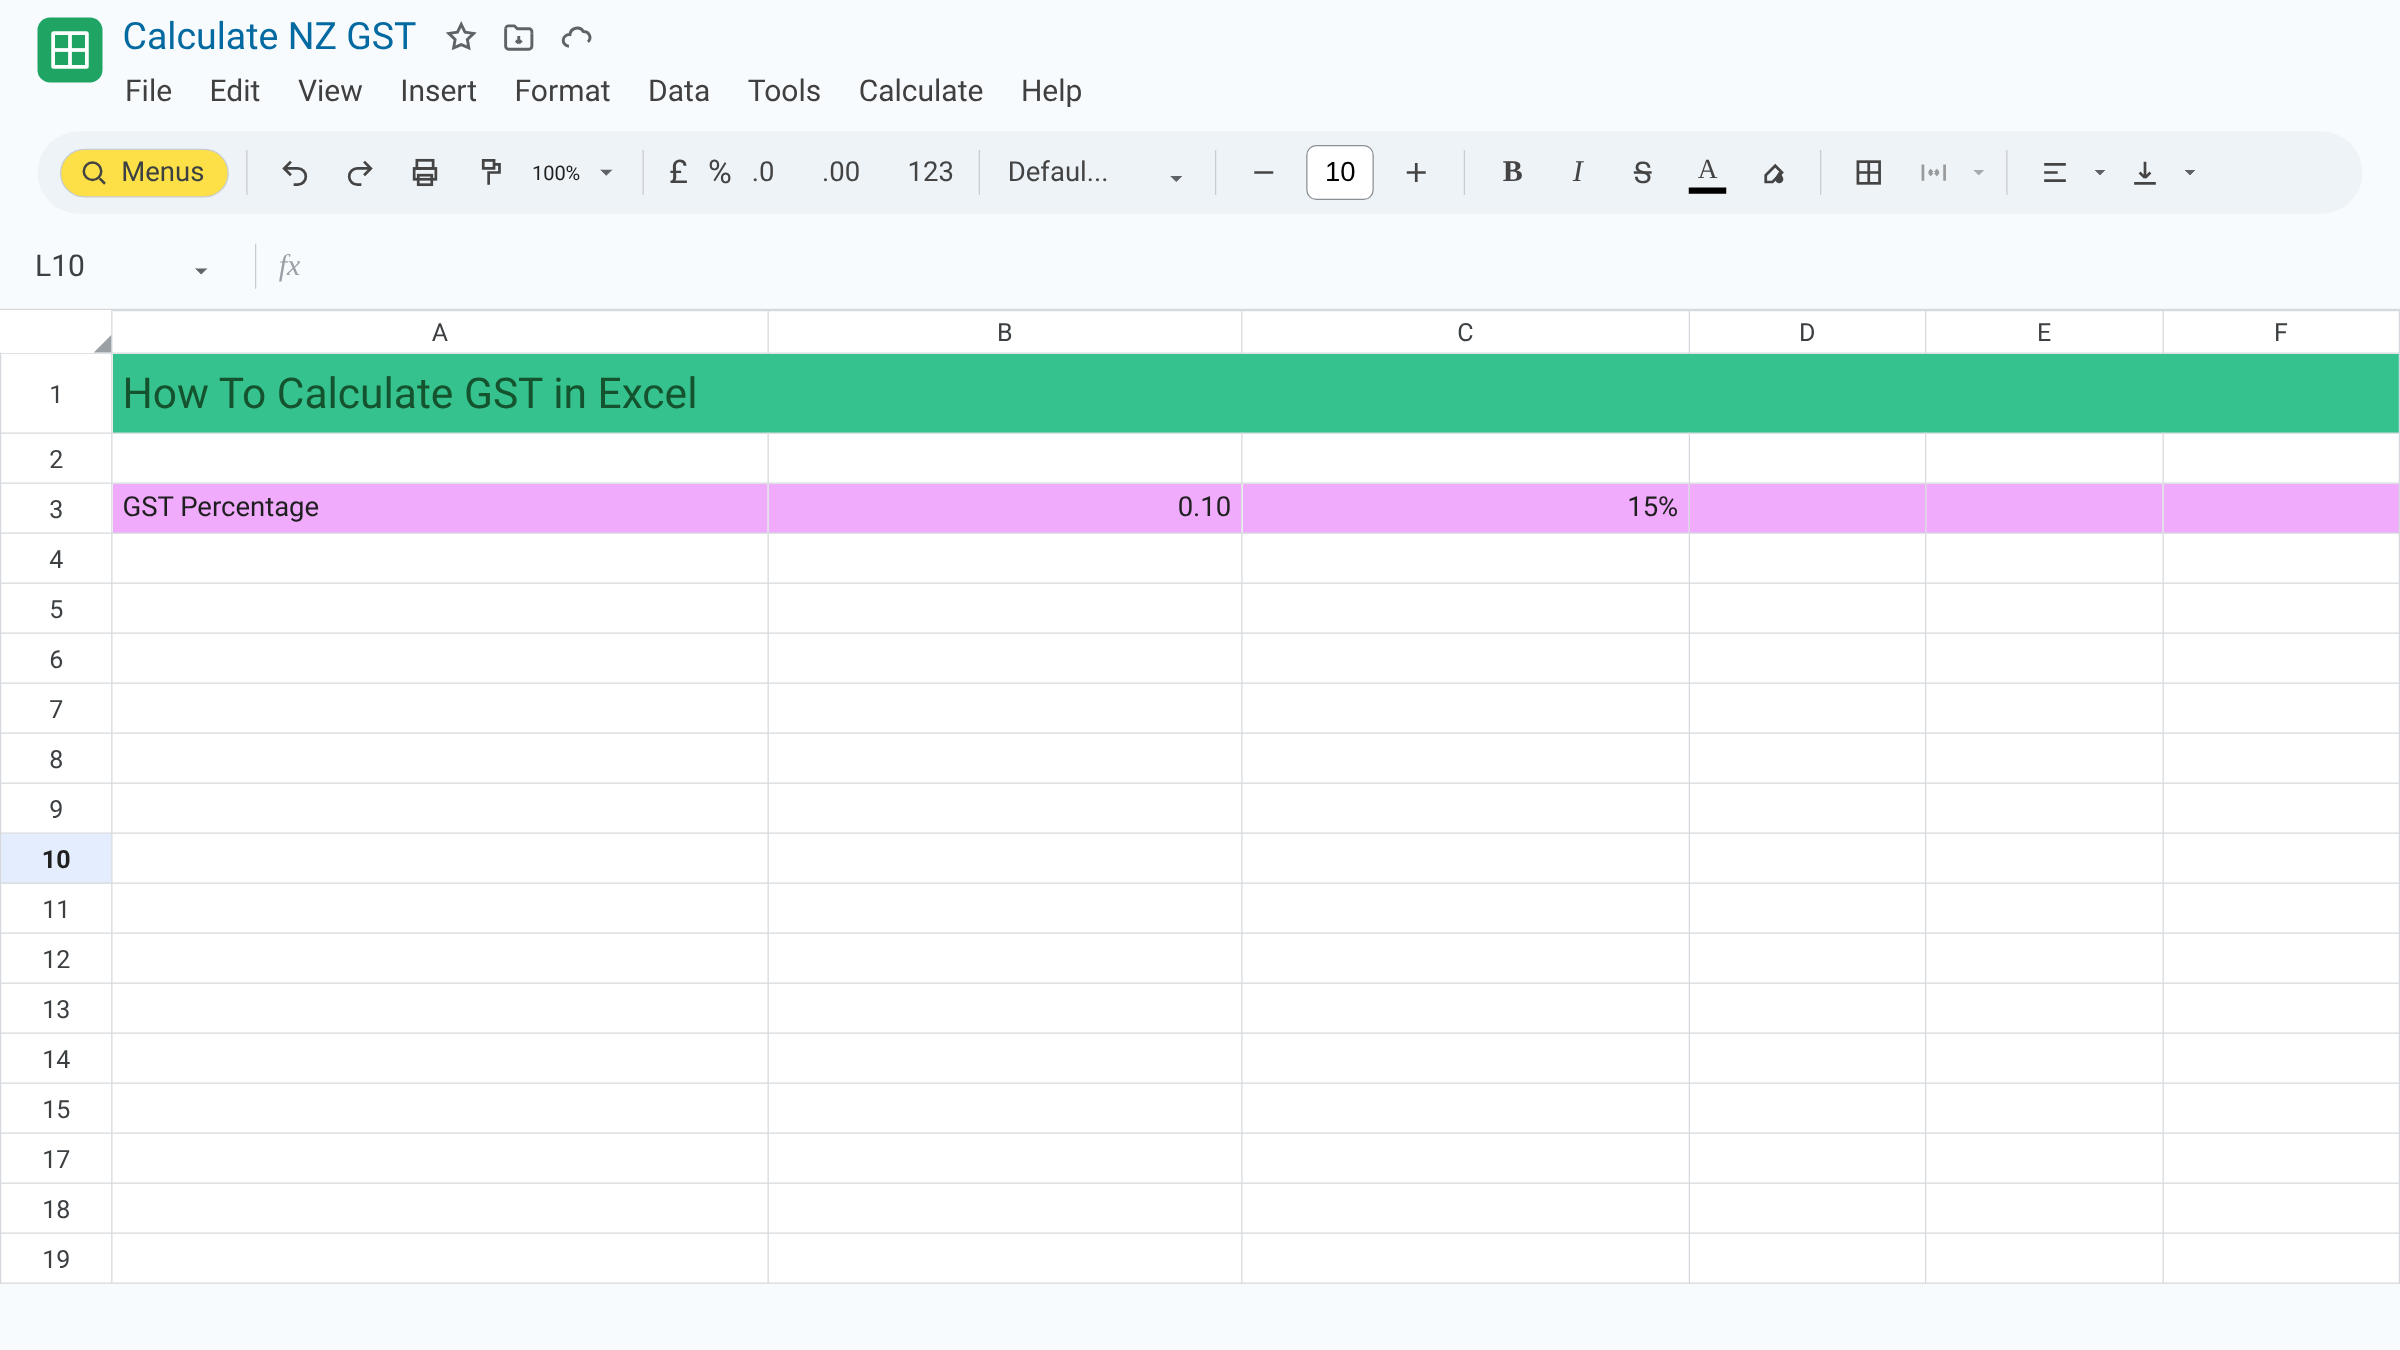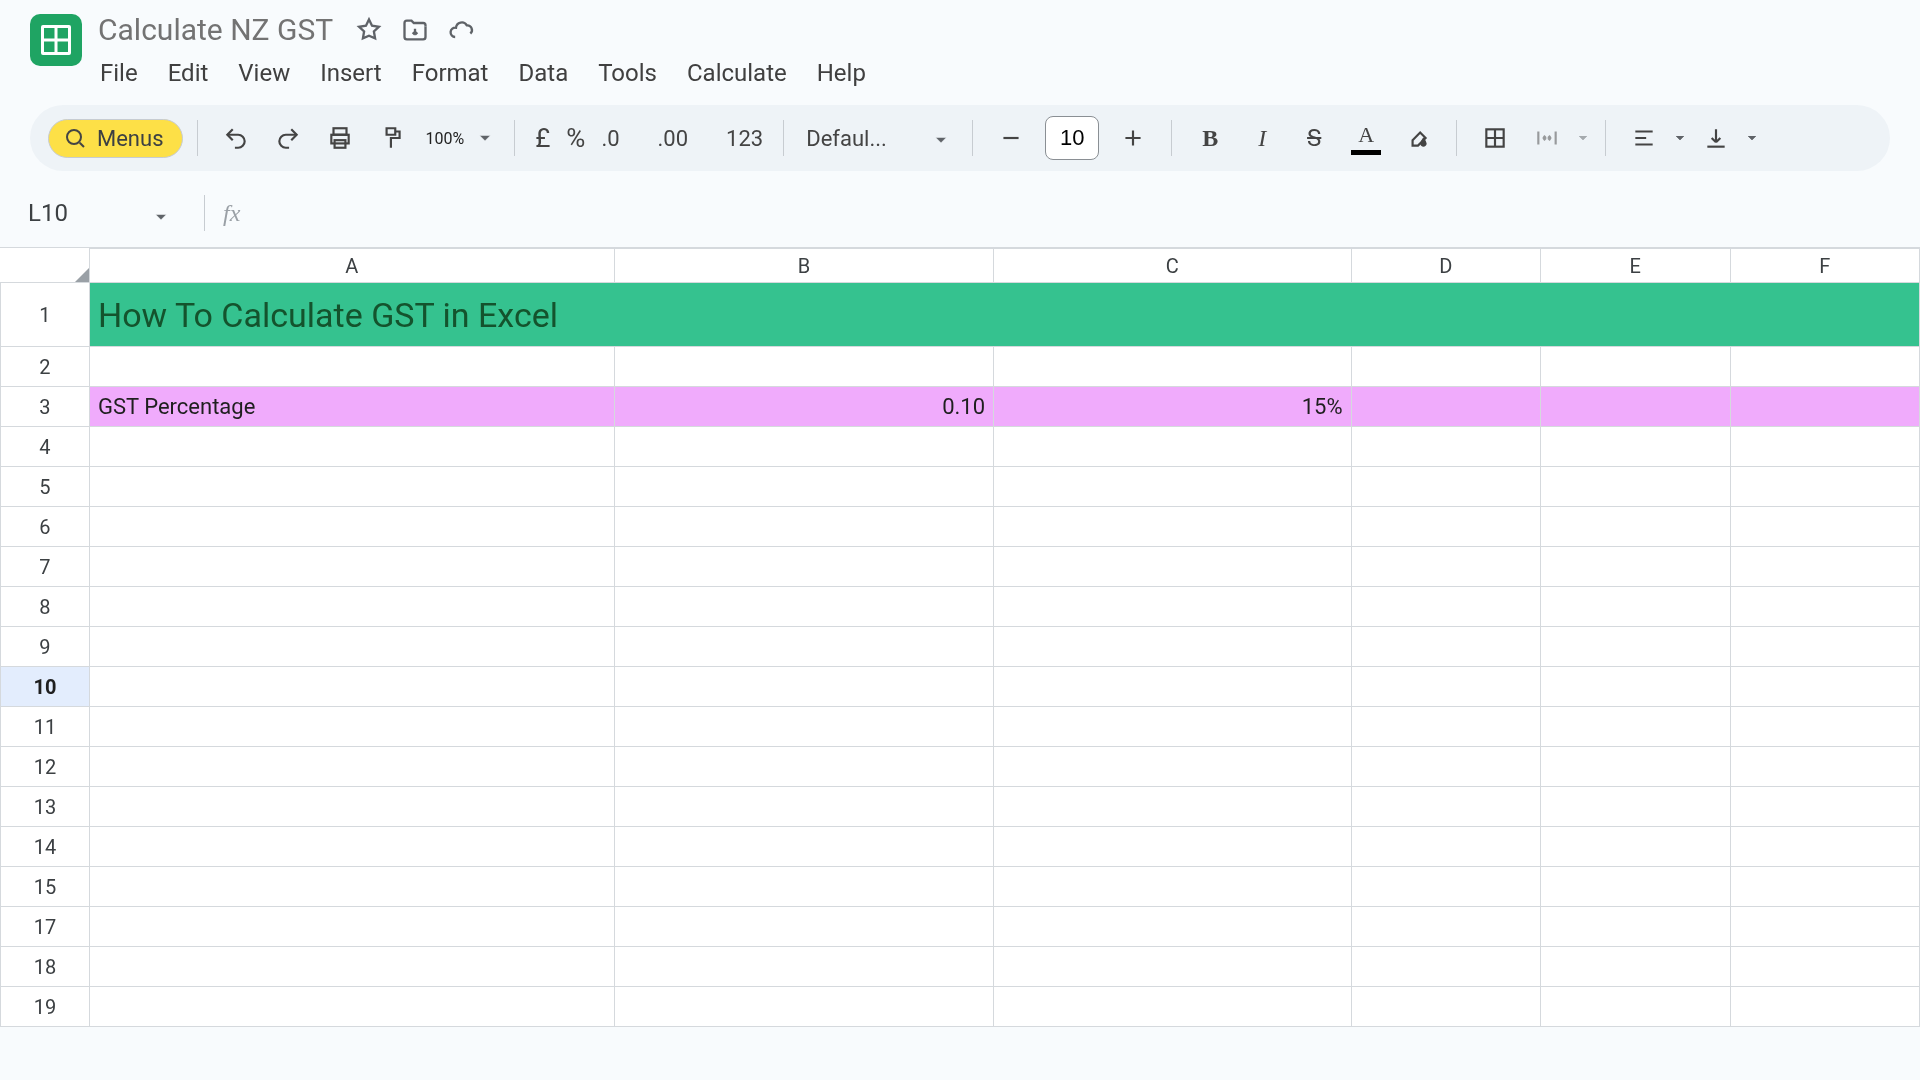--- a/index.html
+++ b/index.html
@@ -37,21 +37,21 @@
   .logo-inner::before, .logo-inner::after {
     content: ""; position: absolute; background: #fff;
   }
   .logo-inner::before { left: 50%; top: 0; bottom: 0; width: 3px; transform: translateX(-50%); }
   .logo-inner::after  { top: 50%; left: 0; right: 0; height: 3px; transform: translateY(-50%); }
 
   .title-block { display: flex; flex-direction: column; gap: 6px; }
   .title-row { display: flex; align-items: center; gap: 18px; }
   .doc-title {
     font-size: 30px;
-    color: #737373;
+    color: #0369a1;
     padding: 2px 4px;
   }
   .title-icon {
     width: 28px; height: 28px;
     color: #5f6368;
     display: flex; align-items: center; justify-content: center;
   }
   .title-icon svg { width: 28px; height: 28px; stroke: #5f6368; fill: none; stroke-width: 2; }
 
   .menu-bar { display: flex; gap: 26px; padding-left: 4px; }
@@ -101,21 +101,21 @@
     padding: 6px 18px 6px 14px;
     font-size: 22px;
     color: #3c4043;
     cursor: pointer;
   }
   .menus-pill svg { width: 24px; height: 24px; stroke: #444; fill:none; stroke-width:2; }
 
   .zoom-group { display: flex; align-items: center; gap: 12px; padding: 0 6px; cursor: pointer; }
   .zoom-group .caret { width: 18px; height: 18px; }
   .font-box {
-    display: flex; align-items: center; justify-content: space-between;
+    display: flex; align-items: flex-end; justify-content: space-between;
     width: 160px;
     font-size: 22px; color: #444;
     padding: 0 8px;
     cursor: pointer;
   }
   .font-size-box {
     display: flex; align-items: center; gap: 10px;
   }
   .font-size-input {
     width: 54px; height: 44px;

